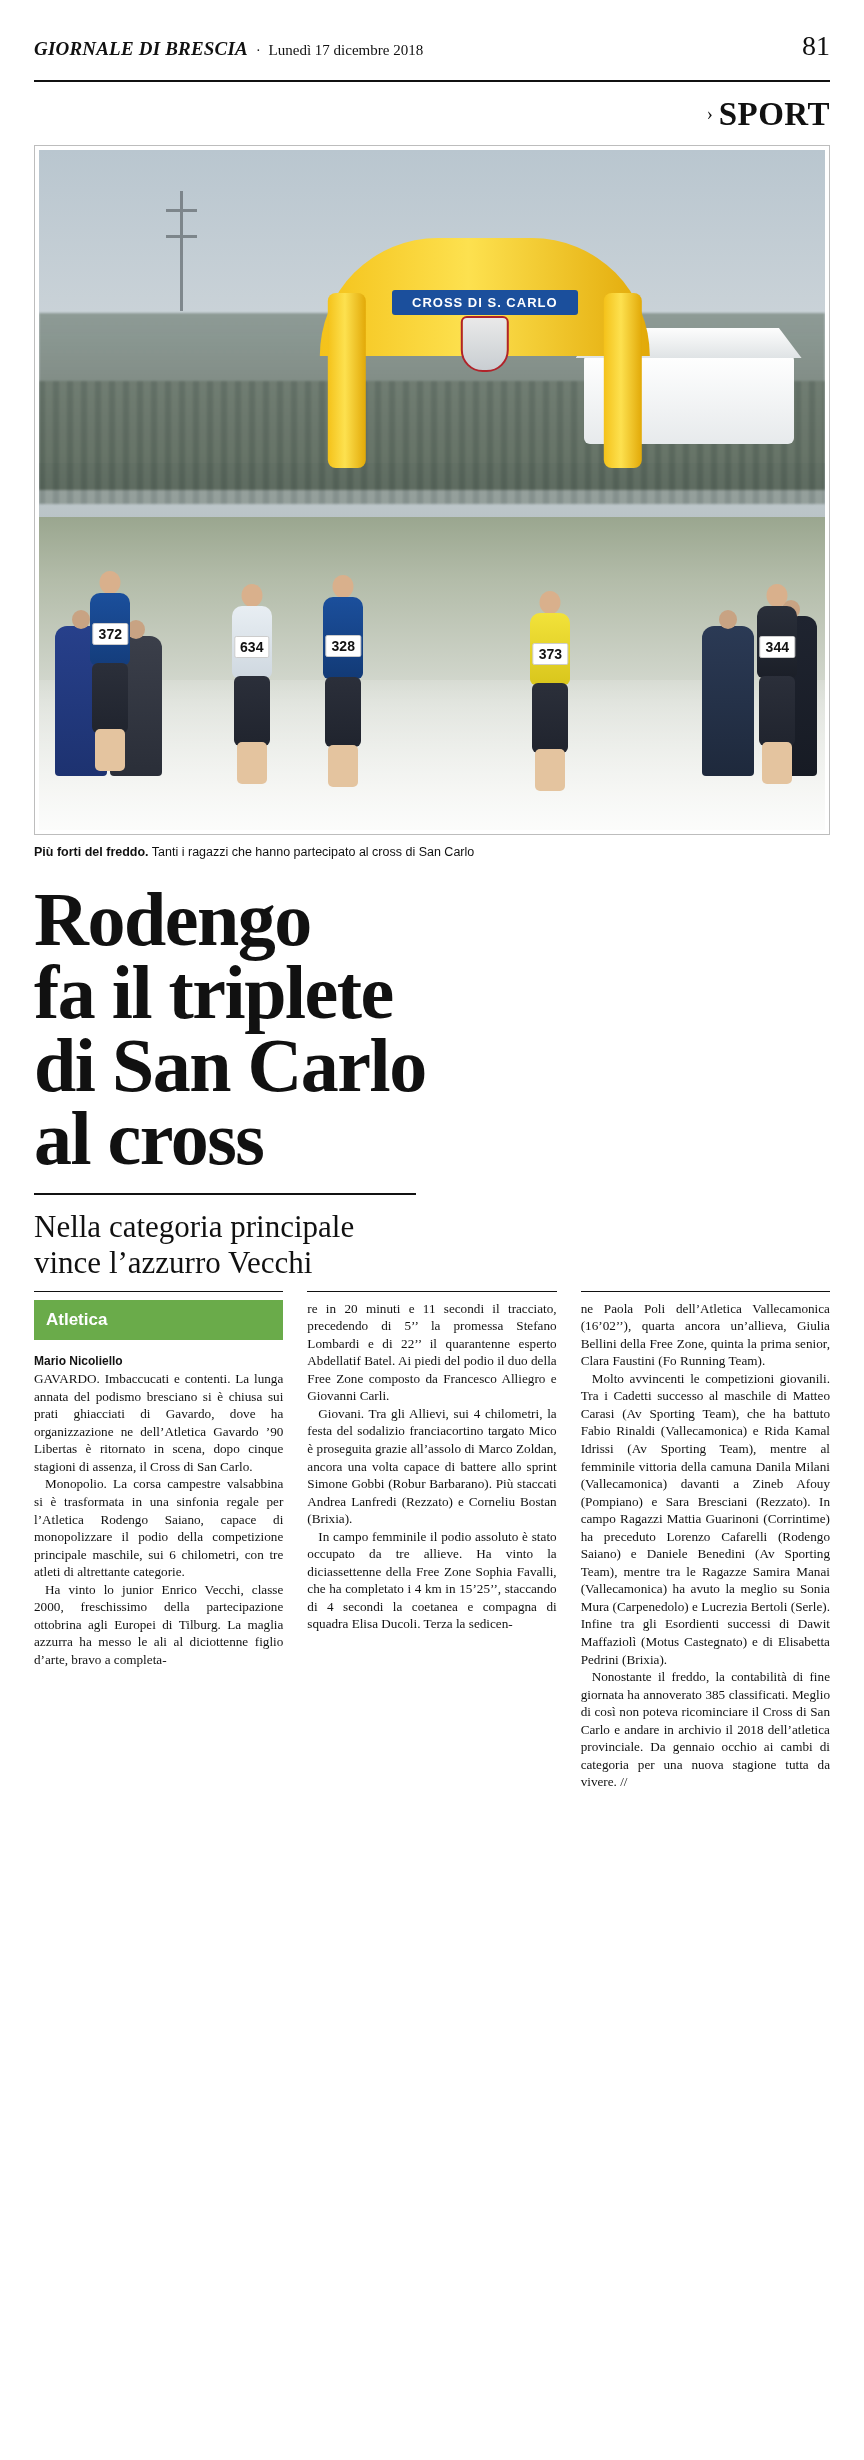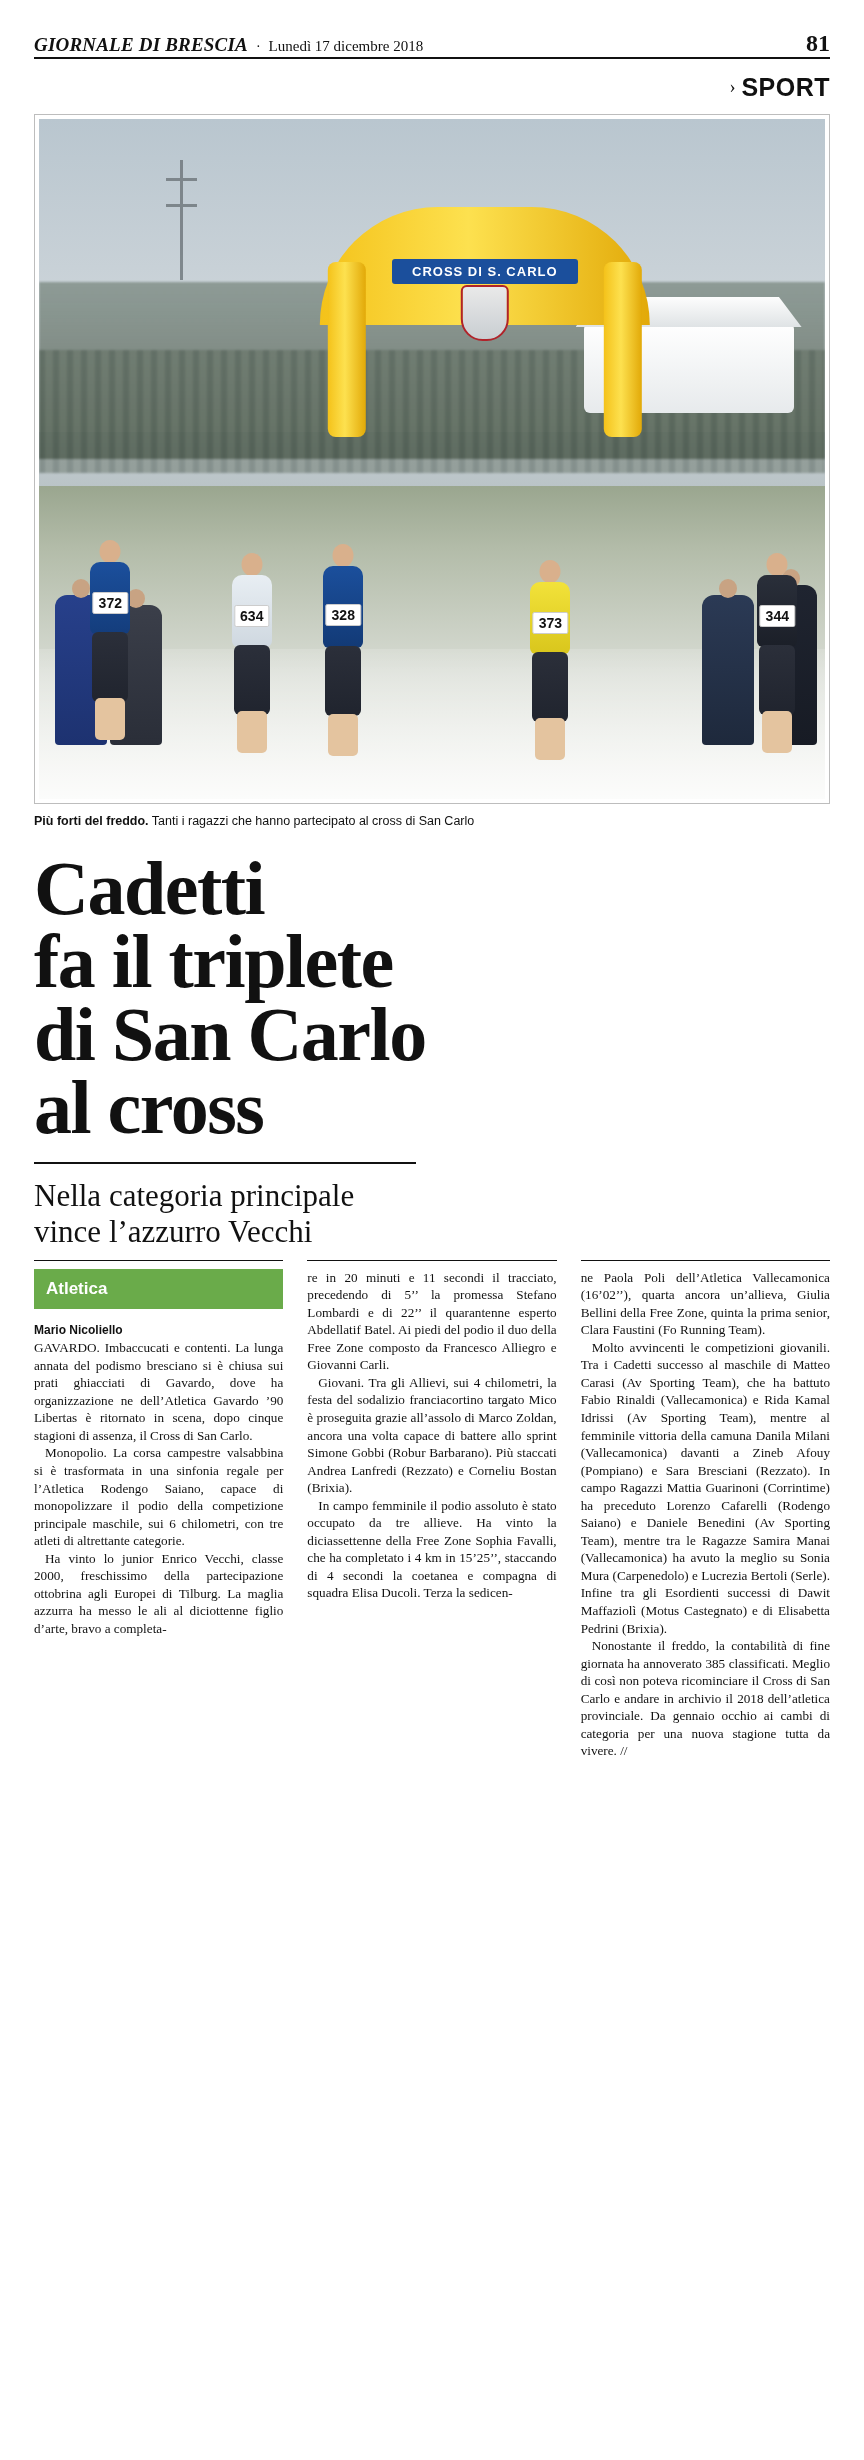--- a/index.html
+++ b/index.html
@@ -14,58 +14,58 @@
     min-height:2460px;
     box-sizing:border-box;
     padding:30px 34px 20px 34px;
     position:relative;
   }
   
   .masthead{
     display:flex;
     align-items:baseline;
     border-bottom:2px solid #111;
-    padding-bottom:0;
+    padding-bottom:18px;
   }
   .masthead .paper{
     font-family:"Liberation Serif", serif;
     font-weight:bold;
     font-style:italic;
     font-size:19px;
     letter-spacing:.2px;
   }
   .masthead .dot{
     margin:0 8px;
     font-size:14px;
   }
   .masthead .date{
     font-size:15px;
   }
   .masthead .pageno{
     margin-left:auto;
-    font-weight:bold;
-    font-size:24px;
+    font-weight:normal;
+    font-size:28px;
   }
   
   .sectionline{
     display:flex;
     justify-content:flex-end;
     align-items:center;
     margin-top:14px;
     margin-bottom:12px;
   }
   .sectionline .chev{
     font-size:18px;
     margin-right:6px;
     color:#111;
   }
   .sectionline .sec{
-    font-family:Liberation Sans, sans-serif;
-    font-weight:bold;
-    font-size:25px;
+    font-family:Liberation Serif, serif;
+    font-weight:bold;
+    font-size:33px;
     letter-spacing:.5px;
   }
   
   .photo-wrap{
     border:1px solid #bdbdbd;
     padding:4px;
   }
   .photo{
     position:relative;
     width:100%;
@@ -326,21 +326,21 @@
         <div class="bib">344</div>
       </div>
     </div>
   </div>
 
   <div class="caption">
     <b>Più forti del freddo.</b><span> Tanti i ragazzi che hanno partecipato al cross di San Carlo</span>
   </div>
 
   <div class="headline">
-    <div>Cadetti</div>
+    <div>Rodengo</div>
     <div>fa il triplete</div>
     <div>di San Carlo</div>
     <div>al cross</div>
   </div>
 
   <div class="subhead">
     <div>Nella categoria principale</div>
     <div>vince l’azzurro Vecchi</div>
   </div>
 

